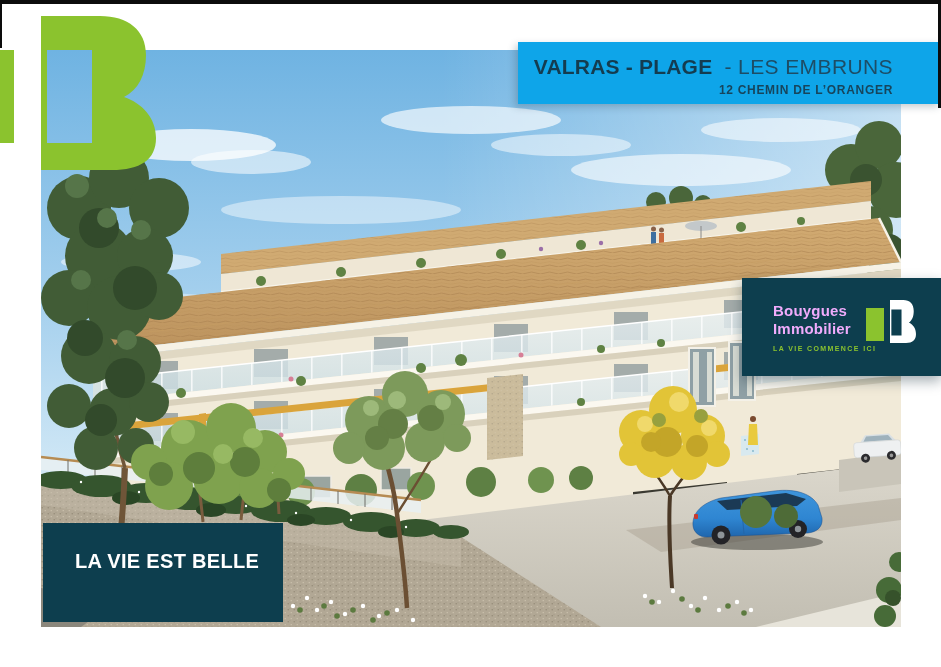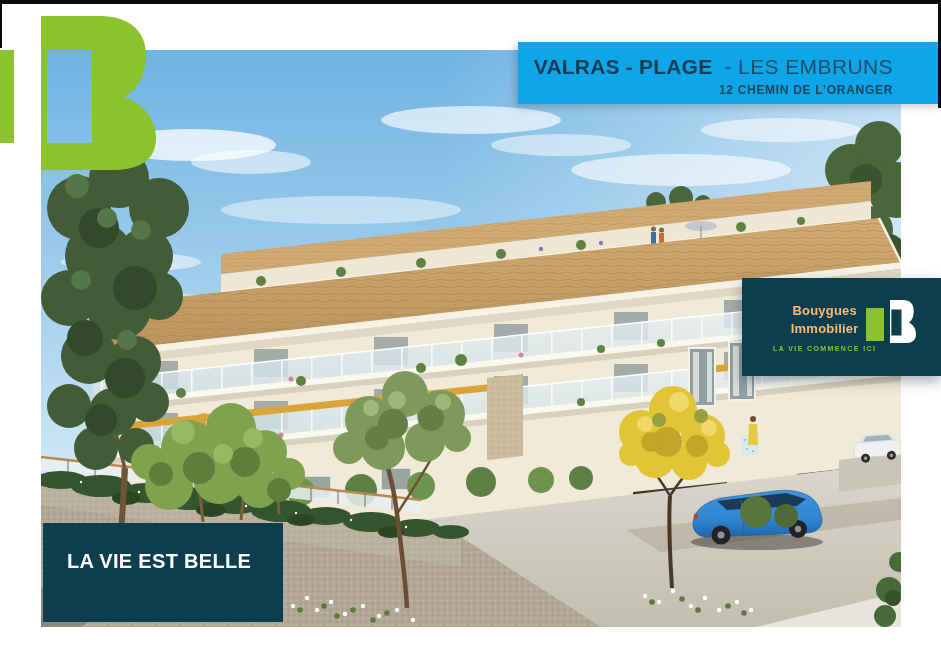--- a/index.html
+++ b/index.html
@@ -13,26 +13,26 @@
   .scene{display:block;width:860px;height:577px;}
 
   .header-block{position:absolute;left:518px;top:42px;right:0;height:62px;background:#0ea5e9;z-index:30;
     box-shadow:-3px 3px 7px rgba(40,60,70,.25);padding:13px 48px 0 0;text-align:right;box-sizing:border-box;}
   .title{font-size:21px;font-weight:800;color:var(--title-text,#143C50);letter-spacing:.2px;white-space:nowrap;}
   .title .t2{font-weight:400;margin-left:6px;color:#1d4d66;letter-spacing:.4px;}
   .address{font-size:12px;font-weight:700;letter-spacing:.7px;color:#17455c;margin-top:4px;}
 
   .caption-box{position:absolute;left:43px;top:523px;width:240px;height:99px;background:var(--brand-teal,#0D3E4E);
     z-index:20;padding:24px 0 0 24px;box-sizing:border-box;color:#fff;}
-  .caption-line{font-size:20px;font-weight:800;line-height:28px;letter-spacing:.3px;}
+  .caption-line{font-size:20px;font-weight:800;line-height:28px;letter-spacing:.3px;margin-left:8px;}
 
   .brand-card{position:absolute;left:742px;top:278px;right:0;height:98px;background:var(--brand-teal,#0D3E4E);
     z-index:25;box-shadow:0 5px 12px rgba(15,40,52,.38);}
   .brand-text{position:absolute;left:31px;top:24px;}
-  .brand-name{color:#fdba74;font-size:13px;font-weight:700;line-height:18px;letter-spacing:.2px;text-align:center;}
+  .brand-name{color:#f0abfc;font-size:15px;font-weight:700;line-height:18px;letter-spacing:.2px;}
   .brand-tagline{color:var(--brand-green,#8BC32E);font-size:7px;font-weight:700;letter-spacing:1.4px;margin-top:7px;white-space:nowrap;}
   .brand-mark{position:absolute;left:124px;top:22px;}
 
   .big-b{position:absolute;left:0;top:16px;z-index:35;}
 </style>
 </head>
 <body>
 
 <div class="page">
 

